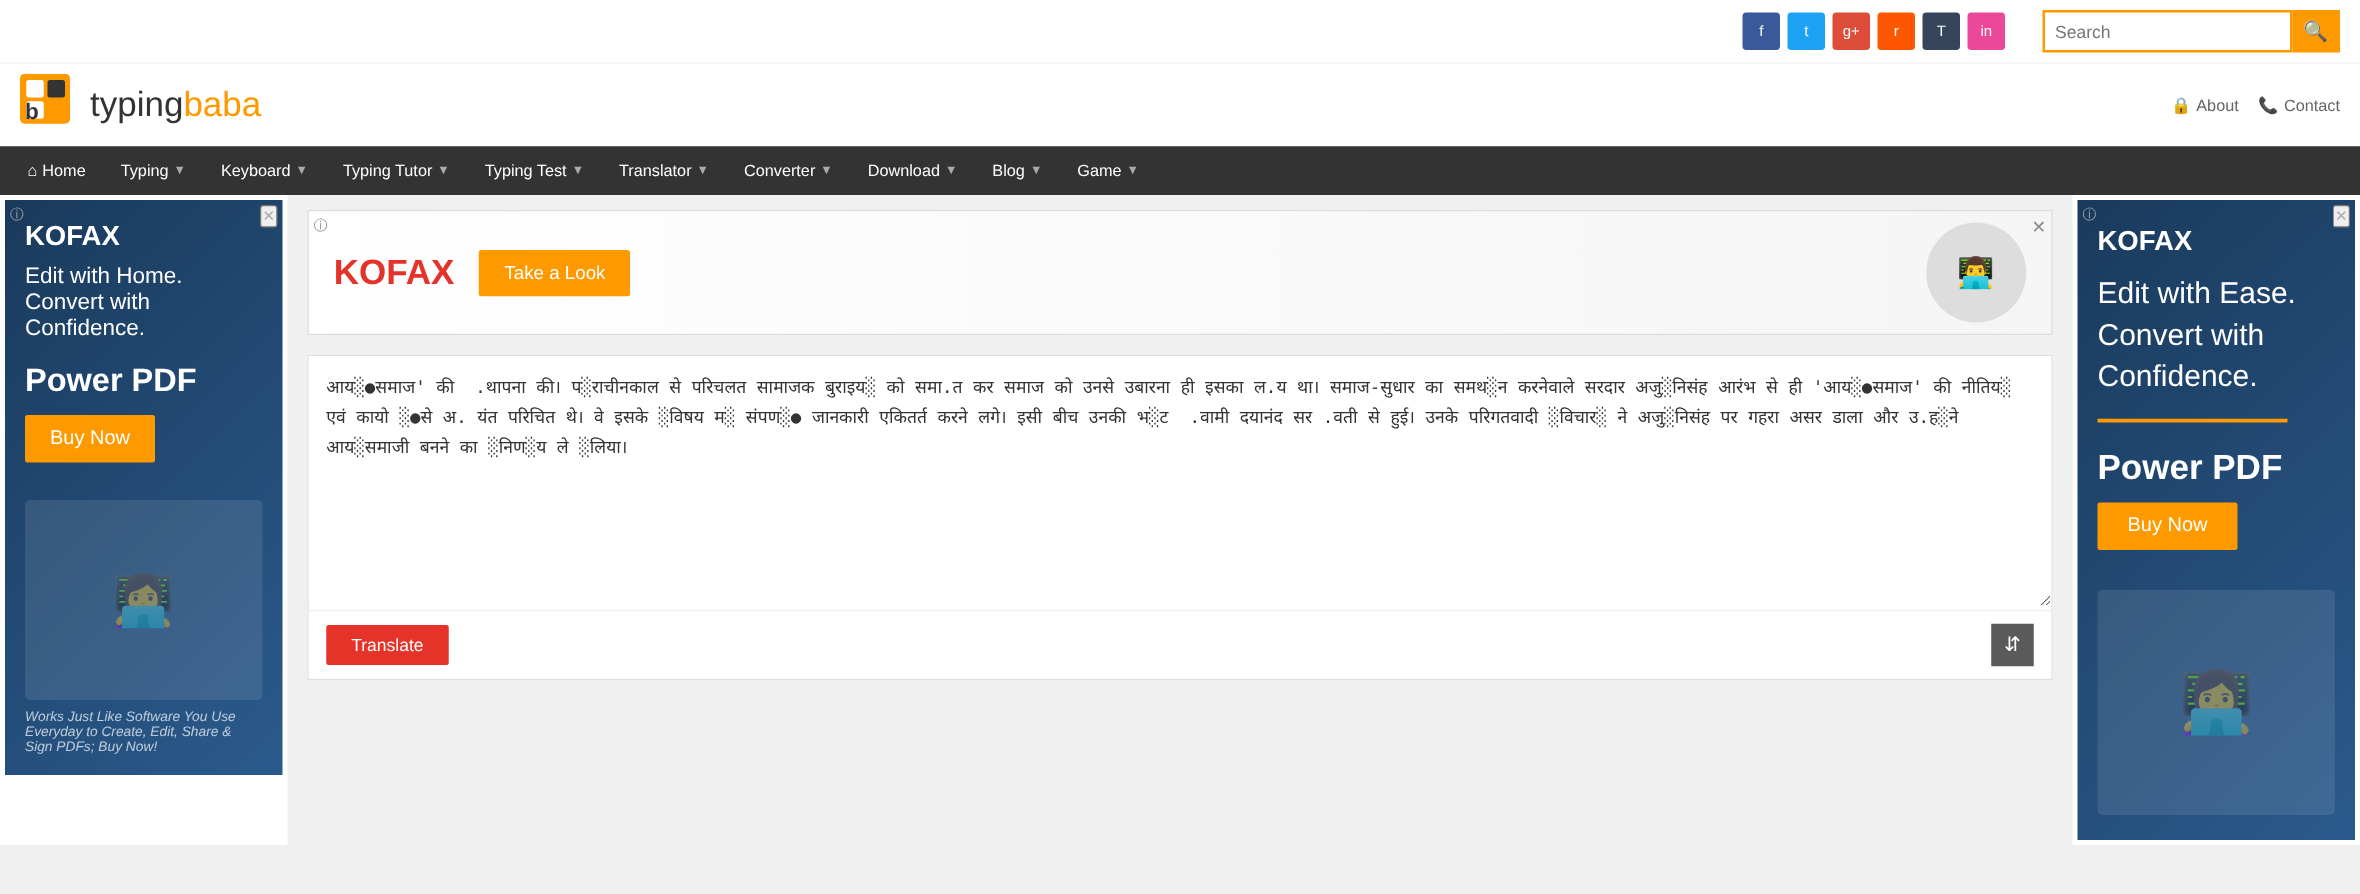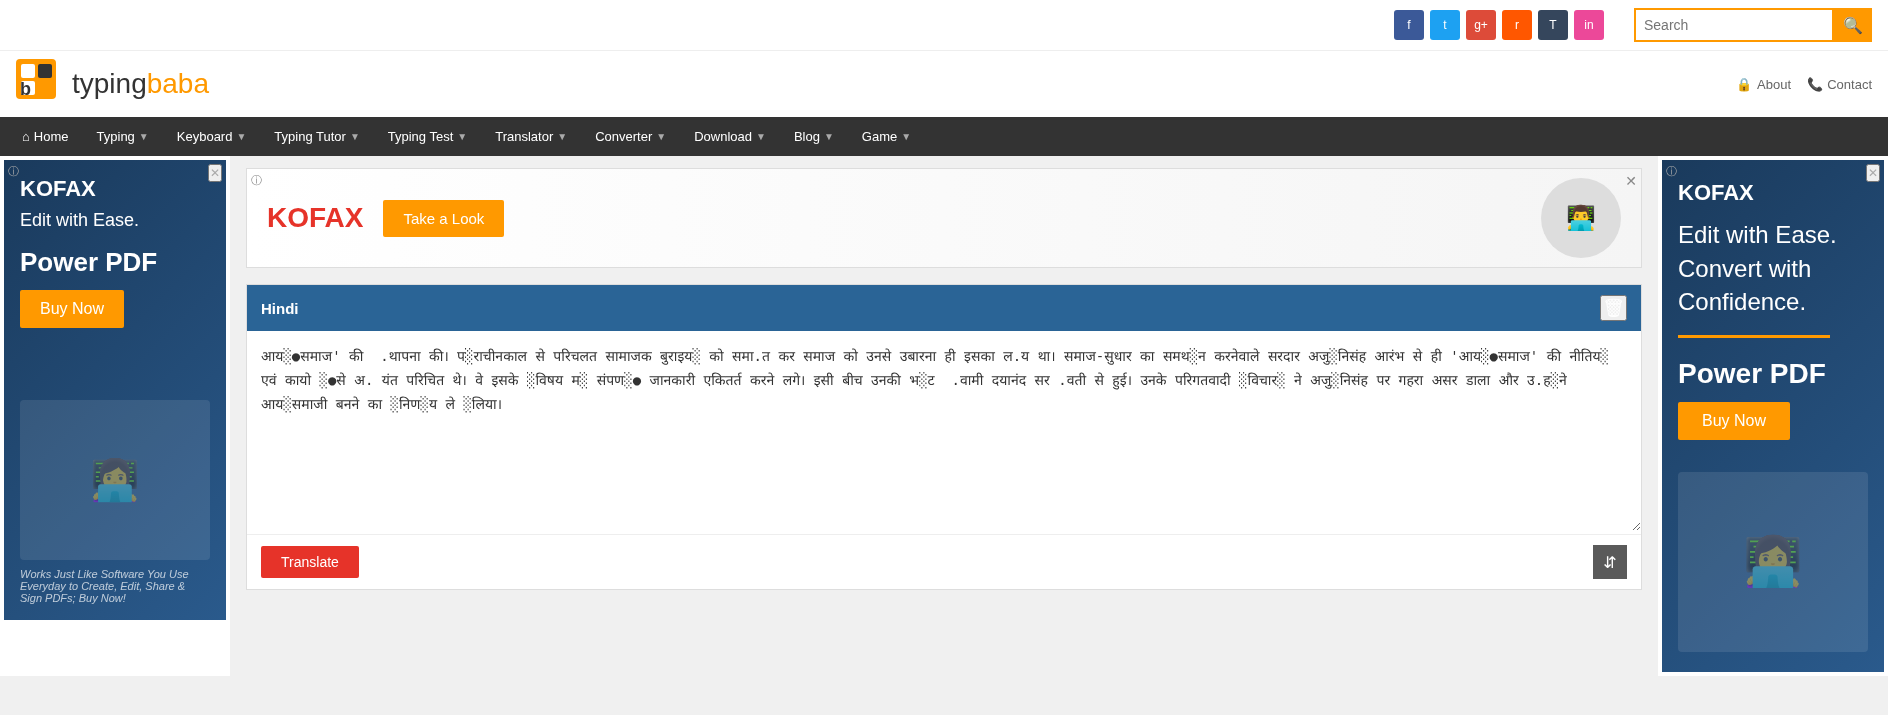--- a/index.html
+++ b/index.html
@@ -364,21 +364,22 @@
 </nav>
 
 <div class="main-layout">
 
   <div class="left-ad">
     <div class="ad-kofax-small">
       <span class="ad-info-icon">ⓘ</span>
       <button class="ad-close-x">✕</button>
       <div>
         <div class="brand">KOFAX</div>
-        <div class="tagline1">Edit with Ease.</div>
+        <div class="tagline1">Edit with Home.</div>
+        <div class="tagline2">Convert with Confidence.</div>
         <div class="product">Power PDF</div>
         <button class="buy-btn">Buy Now</button>
       </div>
       <div style="margin-top:12px;">
 
         <div style="width:100%;height:160px;background:rgba(255,255,255,0.1);display:flex;align-items:center;justify-content:center;border-radius:4px;">
           <span style="color:rgba(255,255,255,0.4);font-size:40px;">👩‍💻</span>
         </div>
         <div style="font-size:11px;color:rgba(255,255,255,0.7);margin-top:8px;font-style:italic;">Works Just Like Software You Use Everyday to Create, Edit, Share &amp; Sign PDFs; Buy Now!</div>
       </div>
@@ -395,24 +396,20 @@
           <div class="kofax-logo-big">KOFAX</div>
         </div>
         <button class="banner-cta">Take a Look</button>
         <div class="banner-img-area">
           <div class="banner-person">👨‍💻</div>
         </div>
       </div>
     </div>
 
     <div class="translator-box">
-      <div class="translator-header">
-        <span>Hindi</span>
-        <button class="delete-icon">🗑</button>
-      </div>
       <textarea class="translation-area" style="">आय░●समाज' की  .थापना की। प░राचीनकाल से परिचलत सामाजक बुराइय░ को समा.त कर समाज को उनसे उबारना ही इसका ल.य था। समाज-सुधार का समथ░न करनेवाले सरदार अजु░निसंह आरंभ से ही 'आय░●समाज' की नीतिय░ एवं कायो ░●से अ. यंत परिचित थे। वे इसके ░विषय म░ संपण░● जानकारी एकितर्त करने लगे। इसी बीच उनकी भ░ट  .वामी दयानंद सर .वती से हुई। उनके परिगतवादी ░विचार░ ने अजु░निसंह पर गहरा असर डाला और उ.ह░ने आय░समाजी बनने का ░निण░य ले ░लिया।</textarea>
       <div class="translate-bar">
         <button class="translate-btn">Translate</button>
         <button class="swap-btn">⇵</button>
       </div>
     </div>
 
   </div>
 
   <div class="right-ad">

